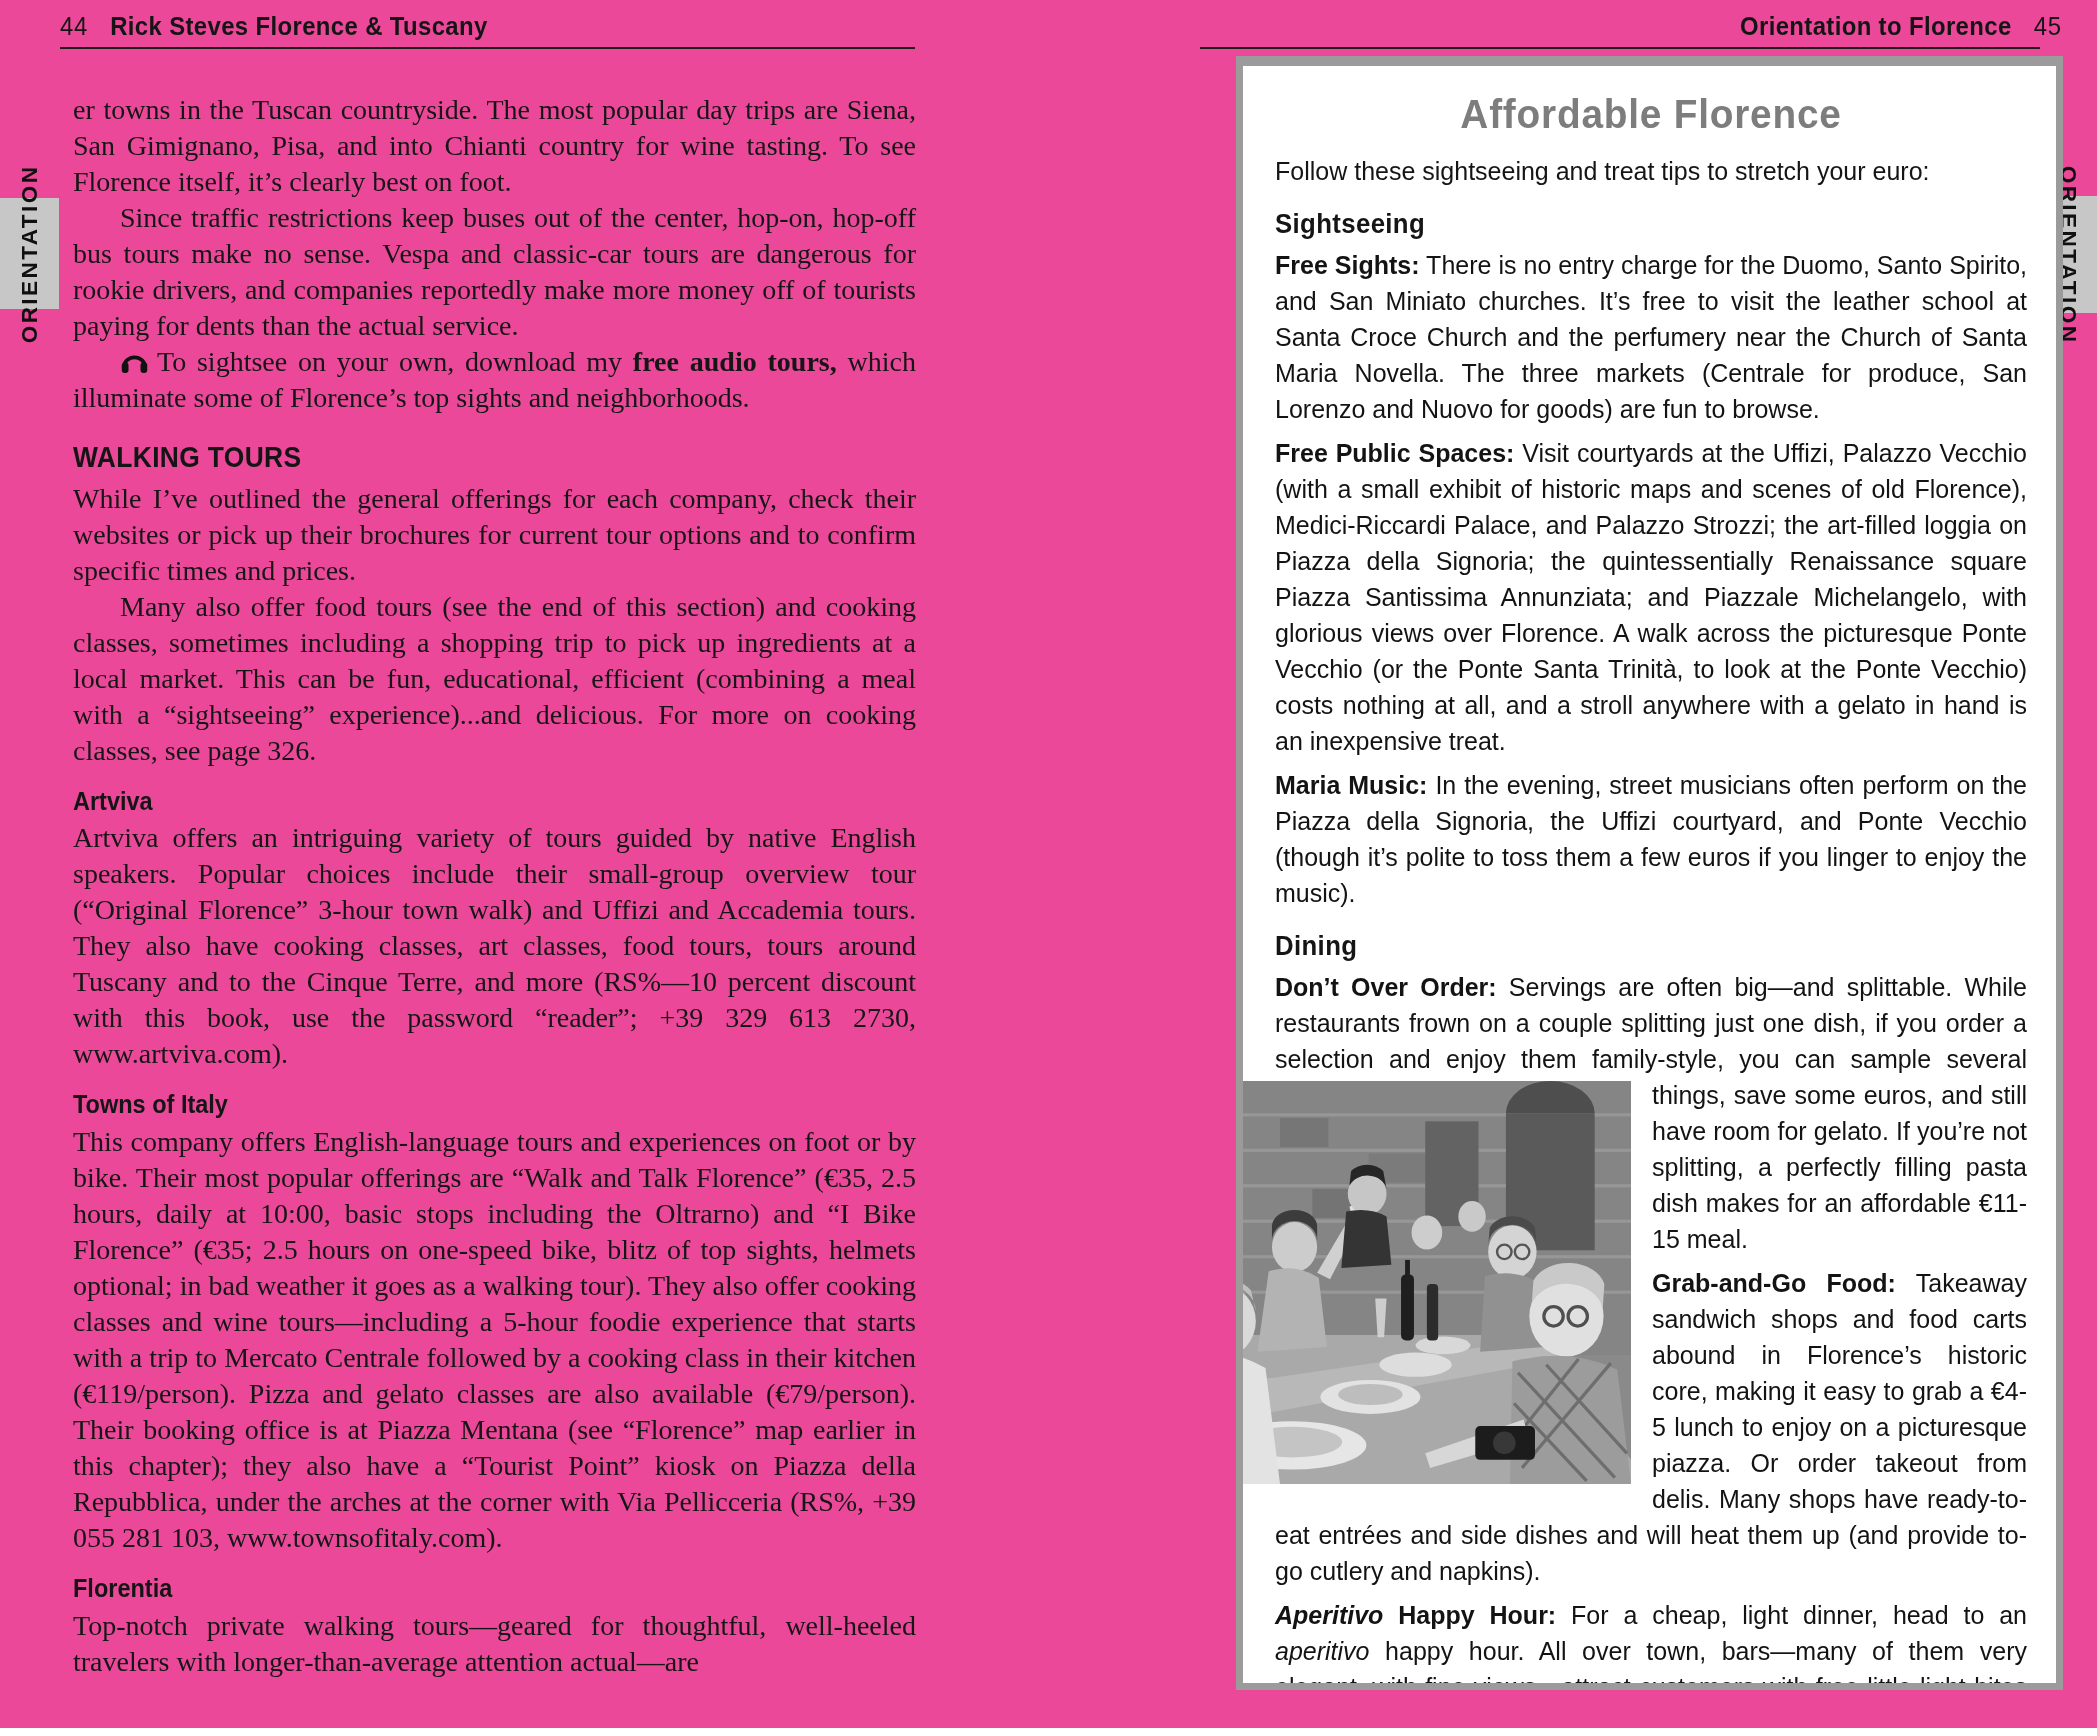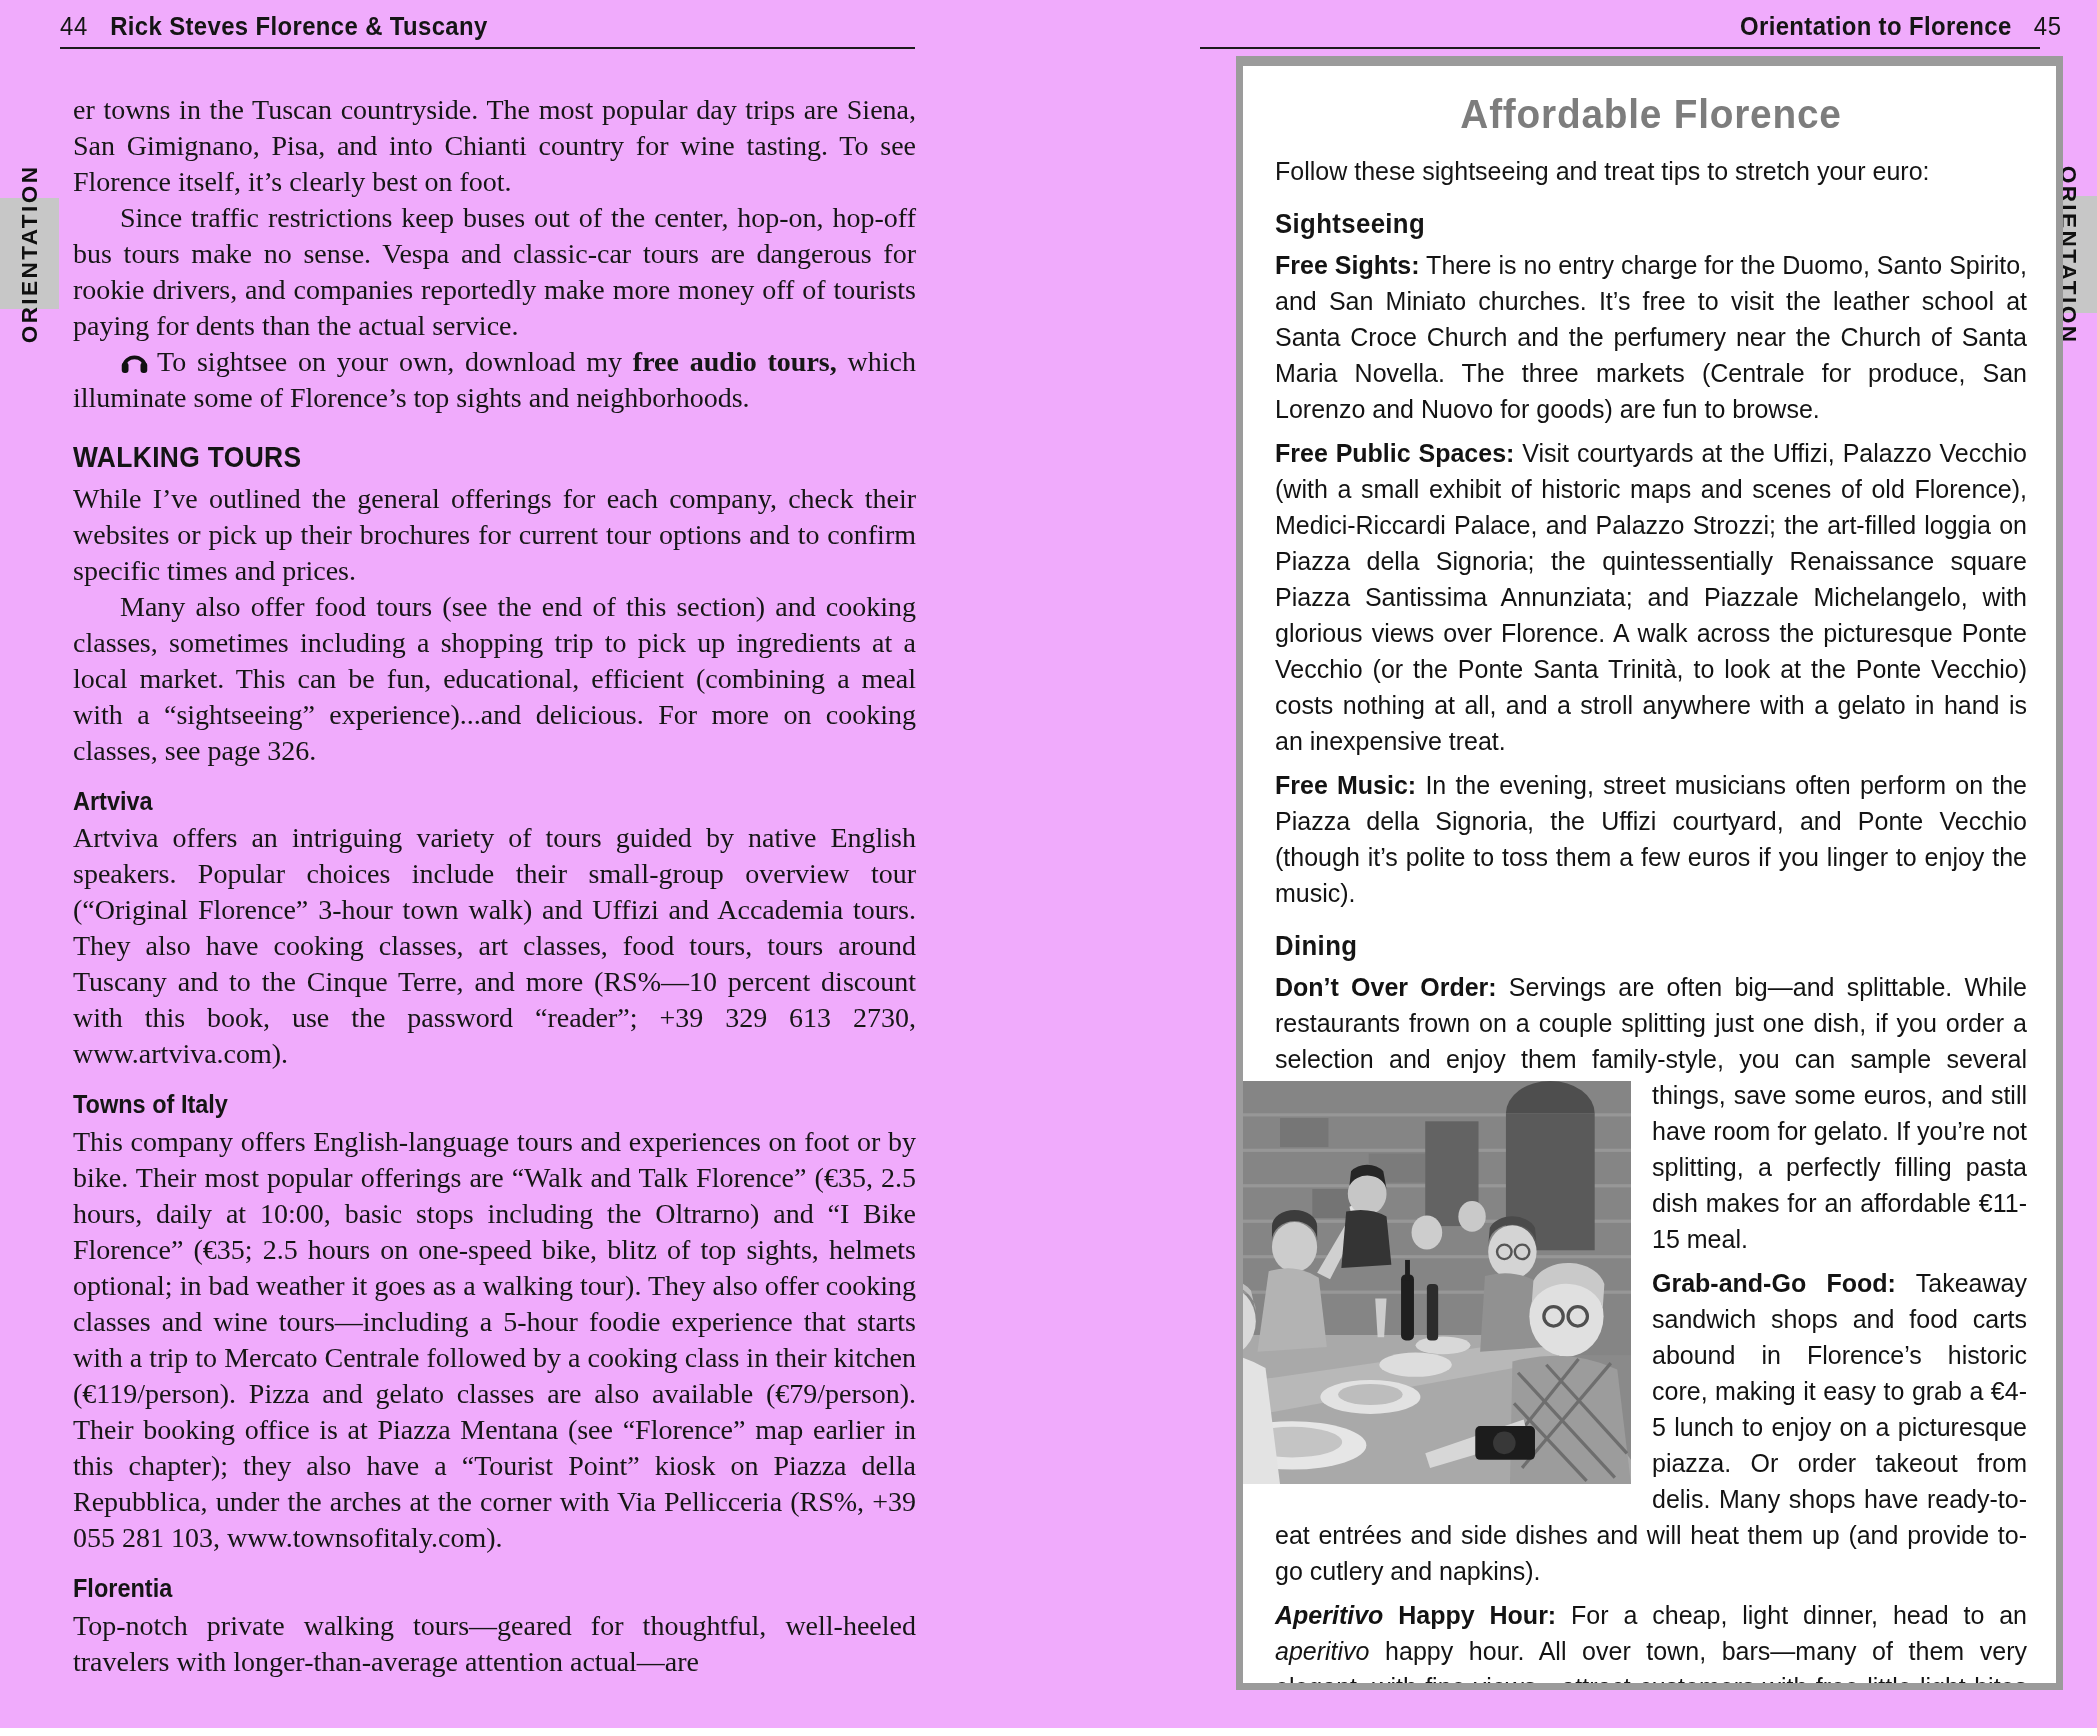--- a/index.html
+++ b/index.html
@@ -1,16 +1,16 @@
 <!DOCTYPE html>
 <html style="--text: #151515; --box_border: #9b9b9b; --box_title: #7d7d7d; --tab_bg: #c7c7c7;font-size:13px"><head>
 <meta charset="utf-8">
 <style>
   html,body{margin:0;padding:0;background:#ffffff;}
-  .sheet{position:relative;width:2097px;height:1728px;background:#f0abfc;overflow:hidden;
+  .sheet{position:relative;width:2097px;height:1728px;background:#ec4899;overflow:hidden;
          font-family:"Liberation Sans","DejaVu Sans",sans-serif;color:var(--text,#151515);}
 
   
   .runhead{position:absolute;top:11.3px;display:flex;align-items:baseline;gap:24px;
            font-size:26px;white-space:nowrap;}
   .runhead .pnum{font-weight:400;letter-spacing:0.8px;}
   .runhead .htitle{font-weight:700;letter-spacing:0.4px;}
   .runhead-left{left:60px;transform:scaleX(.92);transform-origin:0 50%;}
   .runhead-right{right:35px;transform:scaleX(.92);transform-origin:100% 50%;}
   .rule{position:absolute;top:47px;height:2.4px;background:#1c1c1c;}
@@ -102,21 +102,21 @@
       <span class="tab-text">ORIENTATION</span>
     </div>
 
     <div class="sidebar-box">
       <h2 class="box-title">Affordable Florence</h2>
       <p class="box-intro">Follow these sightseeing and treat tips to stretch your euro:</p>
       <div id="box-sections">
           <h3 class="box-head">Sightseeing</h3>
           <p class="box-p"><span class="b">Free Sights:</span><span> There is no entry charge for the Duomo, Santo Spirito, and San Miniato churches. It’s free to visit the leather school at Santa Croce Church and the perfumery near the Church of Santa Maria Novella. The three markets (Centrale for produce, San Lorenzo and Nuovo for goods) are fun to browse.</span></p>
           <p class="box-p"><span class="b">Free Public Spaces:</span><span> Visit courtyards at the Uffizi, Palazzo Vecchio (with a small exhibit of historic maps and scenes of old Florence), Medici-Riccardi Palace, and Palazzo Strozzi; the art-filled loggia on Piazza della Signoria; the quintessentially Renaissance square Piazza Santissima Annunziata; and Piazzale Michelangelo, with glorious views over Florence. A walk across the picturesque Ponte Vecchio (or the Ponte Santa Trinità, to look at the Ponte Vecchio) costs nothing at all, and a stroll anywhere with a gelato in hand is an inexpensive treat.</span></p>
-          <p class="box-p"><span class="b">Free Music:</span><span> In the evening, street musicians often perform on the Piazza della Signoria, the Uffizi courtyard, and Ponte Vecchio (though it’s polite to toss them a few euros if you linger to enjoy the music).</span></p>
+          <p class="box-p"><span class="b">Maria Music:</span><span> In the evening, street musicians often perform on the Piazza della Signoria, the Uffizi courtyard, and Ponte Vecchio (though it’s polite to toss them a few euros if you linger to enjoy the music).</span></p>
           <h3 class="box-head">Dining</h3>
           <p class="box-p"><span class="b">Don’t Over Order:</span><span> Servings are often big—and splittable. While restaurants frown on a couple splitting just one dish, if you order a selection and enjoy them family-style, you can sample </span><span class="photo-wrap">
               <svg viewBox="0 0 585 500" preserveAspectRatio="none">
     <rect width="585" height="500" fill="#8a8a8a"></rect>
     <g>
       <rect x="100" y="0" width="485" height="340" fill="#858585"></rect>
       <g fill="#979797">
                     <rect x="100" y="40" width="485" height="4"></rect>
                     <rect x="100" y="84" width="485" height="4"></rect>
                     <rect x="100" y="128" width="485" height="4"></rect>

